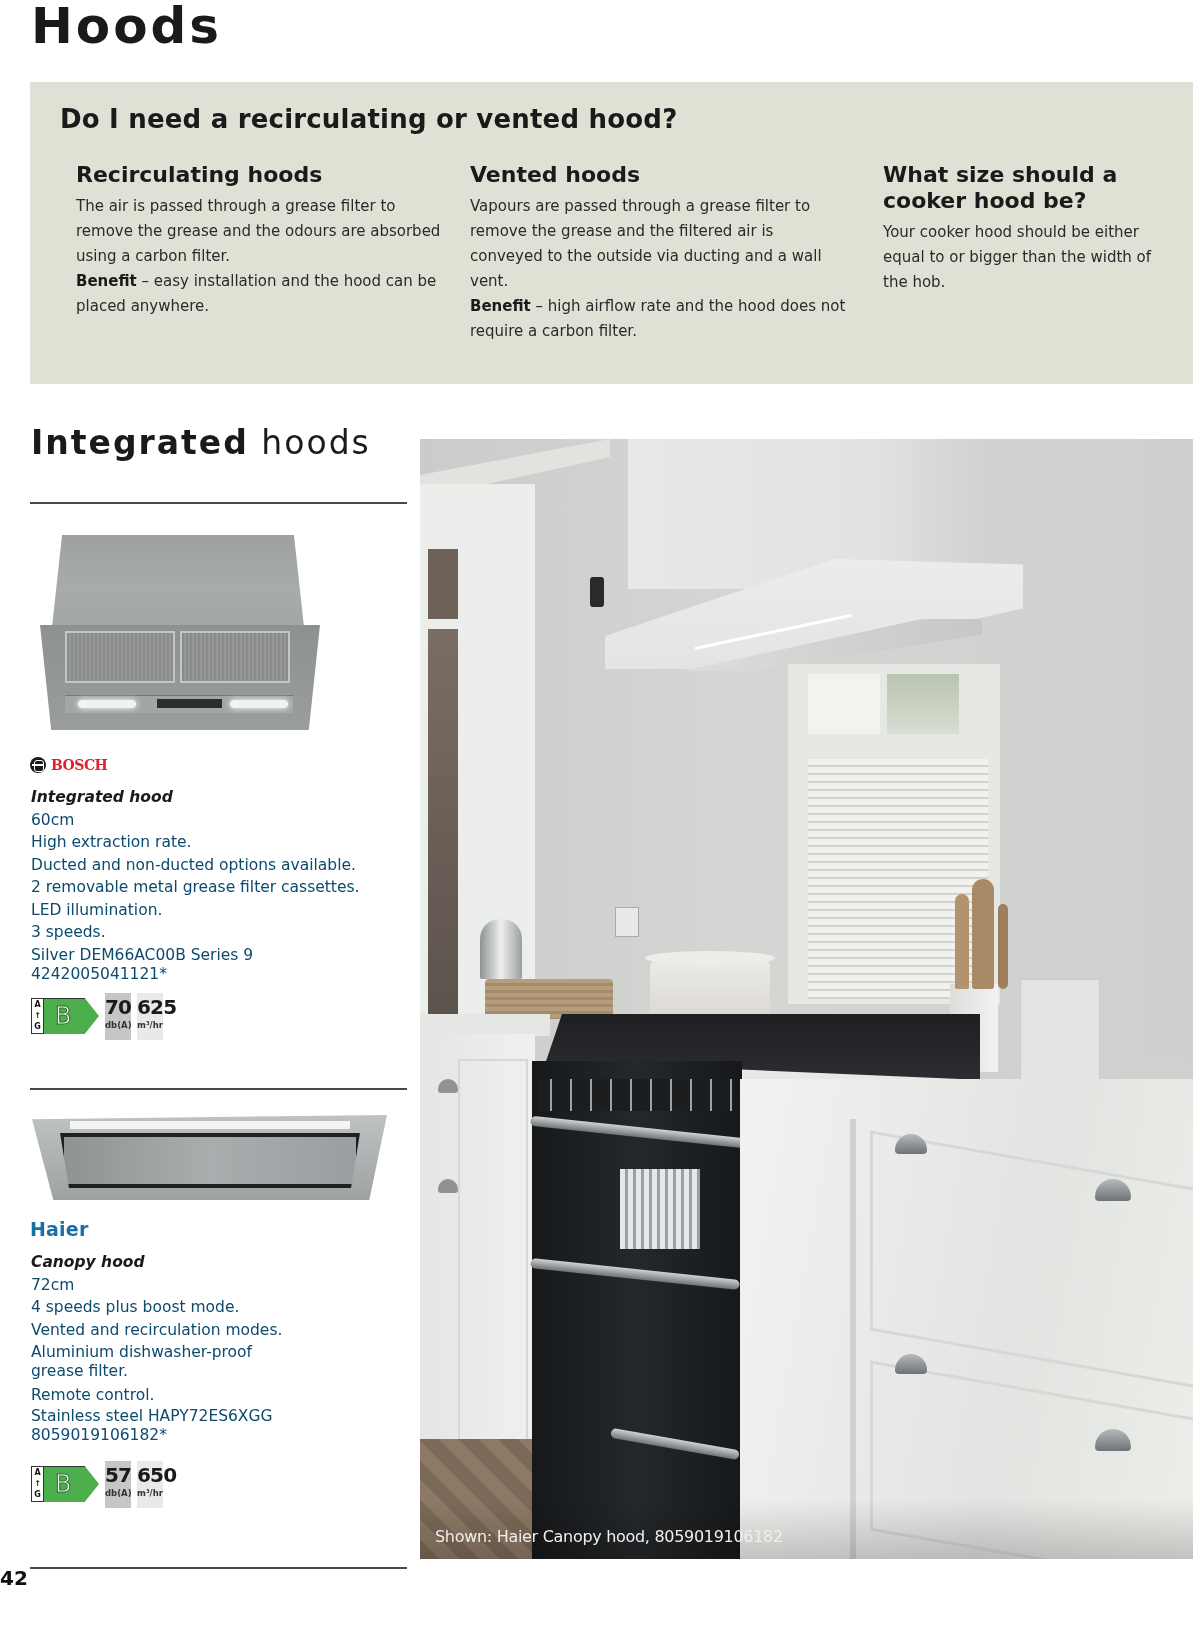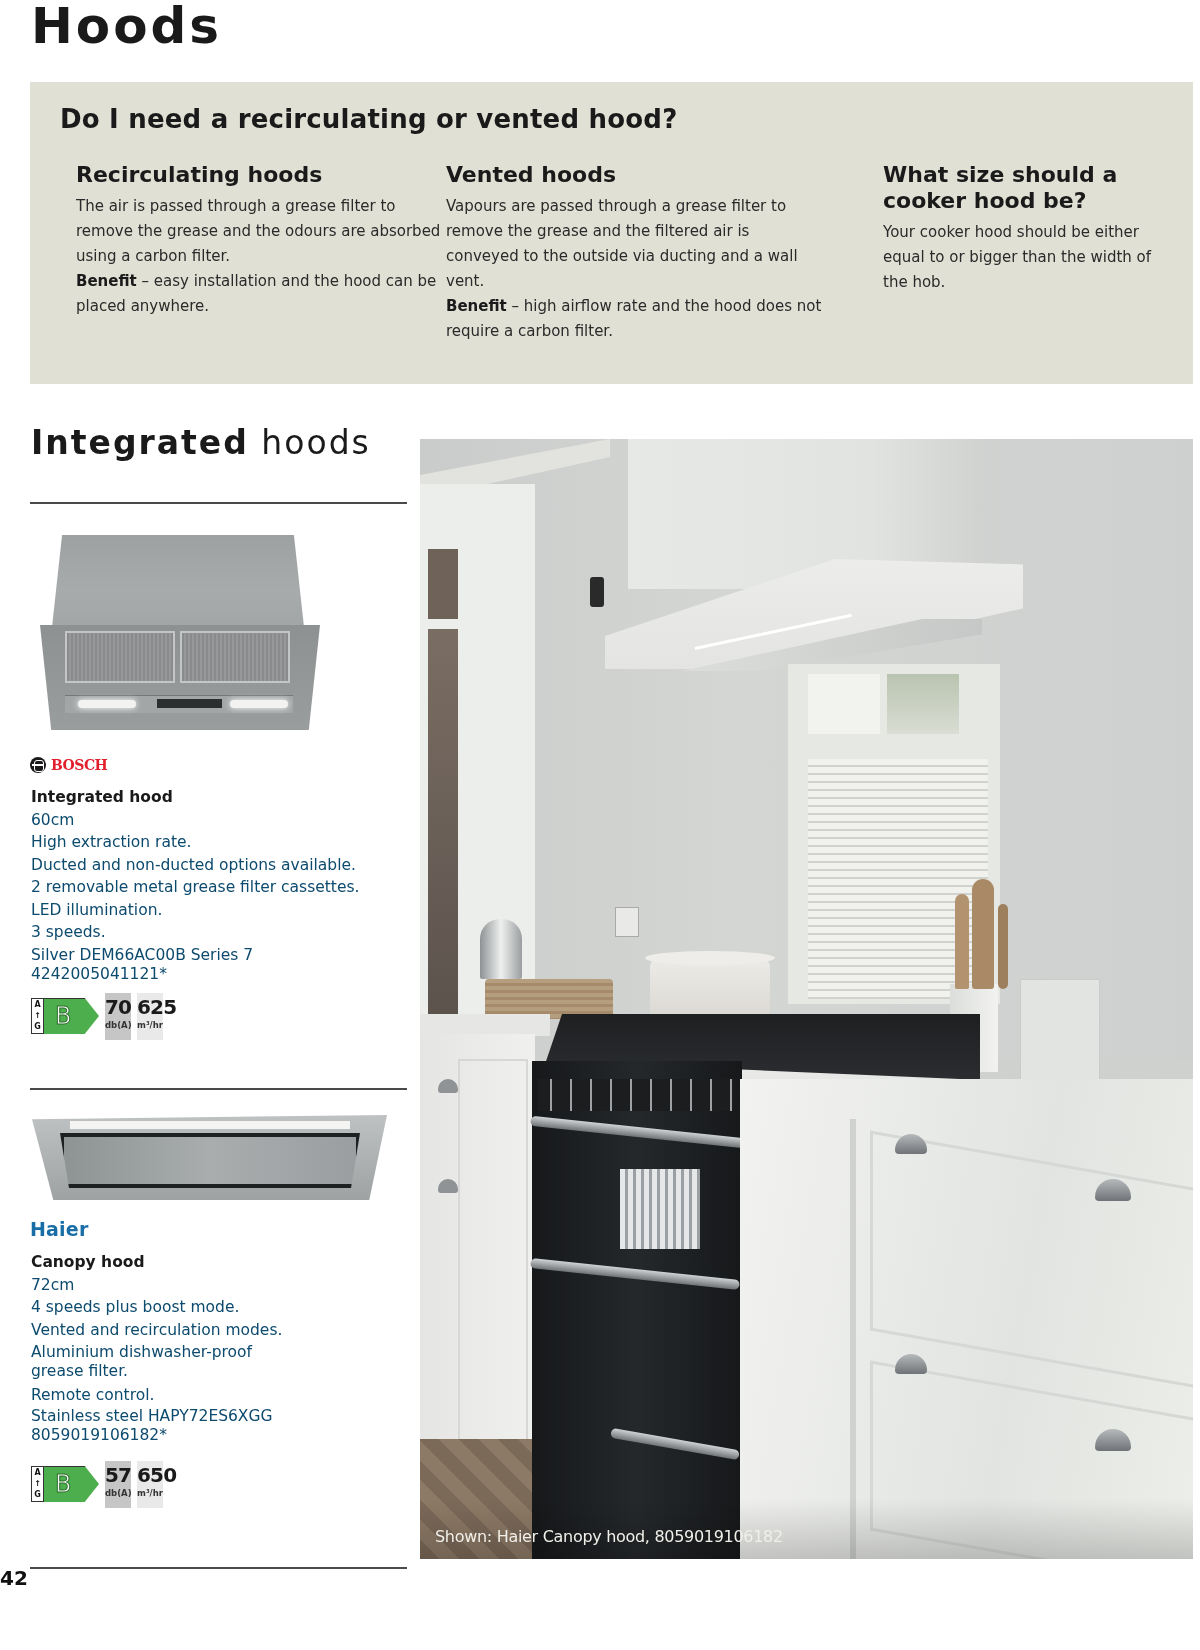--- a/index.html
+++ b/index.html
@@ -15,21 +15,21 @@
   .info-box {
     position: absolute; left: 30px; top: 82px; width: 1163px; height: 302px;
     background: #e0e0d5;
   }
   .info-question {
     position: absolute; left: 30px; top: 22px;
     font-size: 26px; font-weight: bold; color: #1a1a1a; letter-spacing: 0.2px;
   }
   .info-col { position: absolute; top: 80px; }
   .info-col.c1 { left: 46px; width: 380px; }
-  .info-col.c2 { left: 416px; width: 380px; }
+  .info-col.c2 { left: 440px; width: 380px; }
   .info-col.c3 { left: 853px; width: 290px; }
   .info-col h3 {
     font-size: 22px; font-weight: bold; color: #1a1a1a; line-height: 26px; margin-bottom: 6px;
   }
   .info-col p {
     font-size: 15px; line-height: 25px; color: #2a2a2a; font-weight: normal;
   }
   .info-col p b { font-weight: bold; color: #1a1a1a; }
 
   .section-title {
@@ -71,21 +71,21 @@
 
   .brand-bosch { position: absolute; left: 30px; top: 757px; display: flex; align-items: center; gap: 5px; }
   .bosch-mark { width: 16px; height: 16px; border-radius: 50%; background: #1a1a1a; position: relative; }
   .bosch-mark::before { content: ""; position: absolute; left: 4px; top: 3px; width: 8px; height: 10px; border: 1.6px solid #fff; border-radius: 3px; }
   .bosch-mark::after { content: ""; position: absolute; left: 2px; top: 7px; width: 12px; height: 1.8px; background: #fff; }
   .bosch-word { font-size: 14px; font-weight: bold; color: #e2202d; letter-spacing: -0.5px; font-family: "DejaVu Serif", serif; }
 
   .brand-haier { position: absolute; left: 30px; top: 1218px; font-size: 19px; font-weight: bold; color: #1a6ea8; letter-spacing: 0.2px; }
 
   .spec { position: absolute; left: 31px; width: 370px; }
-  .spec .name { font-size: 15.5px; font-weight: bold; color: #1a1a1a; line-height: 22.5px; }
+  .spec .name { font-size: 15.5px; font-weight: bold; color: #1a1a1a; line-height: 22.5px; font-style: italic; }
   .spec .line { font-size: 15.5px; color: #0c4a6e; line-height: 22.5px; white-space: pre-line; }
   .spec .line.tight { line-height: 19px; }
 
   .label-row { position: absolute; left: 31px; display: flex; align-items: stretch; gap: 6px; height: 47px; }
   .energy { position: relative; width: 68px; height: 36px; margin-top: 5px; }
   .energy-scale { position: absolute; left: 0; top: 0; width: 13px; height: 36px;
     border: 1px solid #333; background: #fff; font-size: 8px; font-weight: bold; line-height: 11px;
     text-align: center; color: #111; padding-top: 0px; }
   .energy-arrow { position: absolute; left: 13px; top: 0; width: 55px; height: 36px; background: #4cae4c;
     clip-path: polygon(0 0,74% 0,100% 50%,74% 100%,0 100%); border-top: 1px solid #333; }
@@ -156,21 +156,21 @@
 </div>
 
 <div class="spec" style="top:786px">
   <div class="name">Integrated hood</div>
   <div class="line">60cm</div>
   <div class="line">High extraction rate.</div>
   <div class="line">Ducted and non-ducted options available.</div>
   <div class="line">2 removable metal grease filter cassettes.</div>
   <div class="line">LED illumination.</div>
   <div class="line">3 speeds.</div>
-  <div class="line tight" style="margin-top:2px">Silver DEM66AC00B Series 7</div>
+  <div class="line tight" style="margin-top:2px">Silver DEM66AC00B Series 9</div>
   <div class="line tight">4242005041121*</div>
 </div>
 
 <div class="label-row" style="top:993px">
   <div class="energy">
     <div class="energy-scale">
       <div>A</div>
       <div>↑</div>
       <div>G</div>
     </div>

